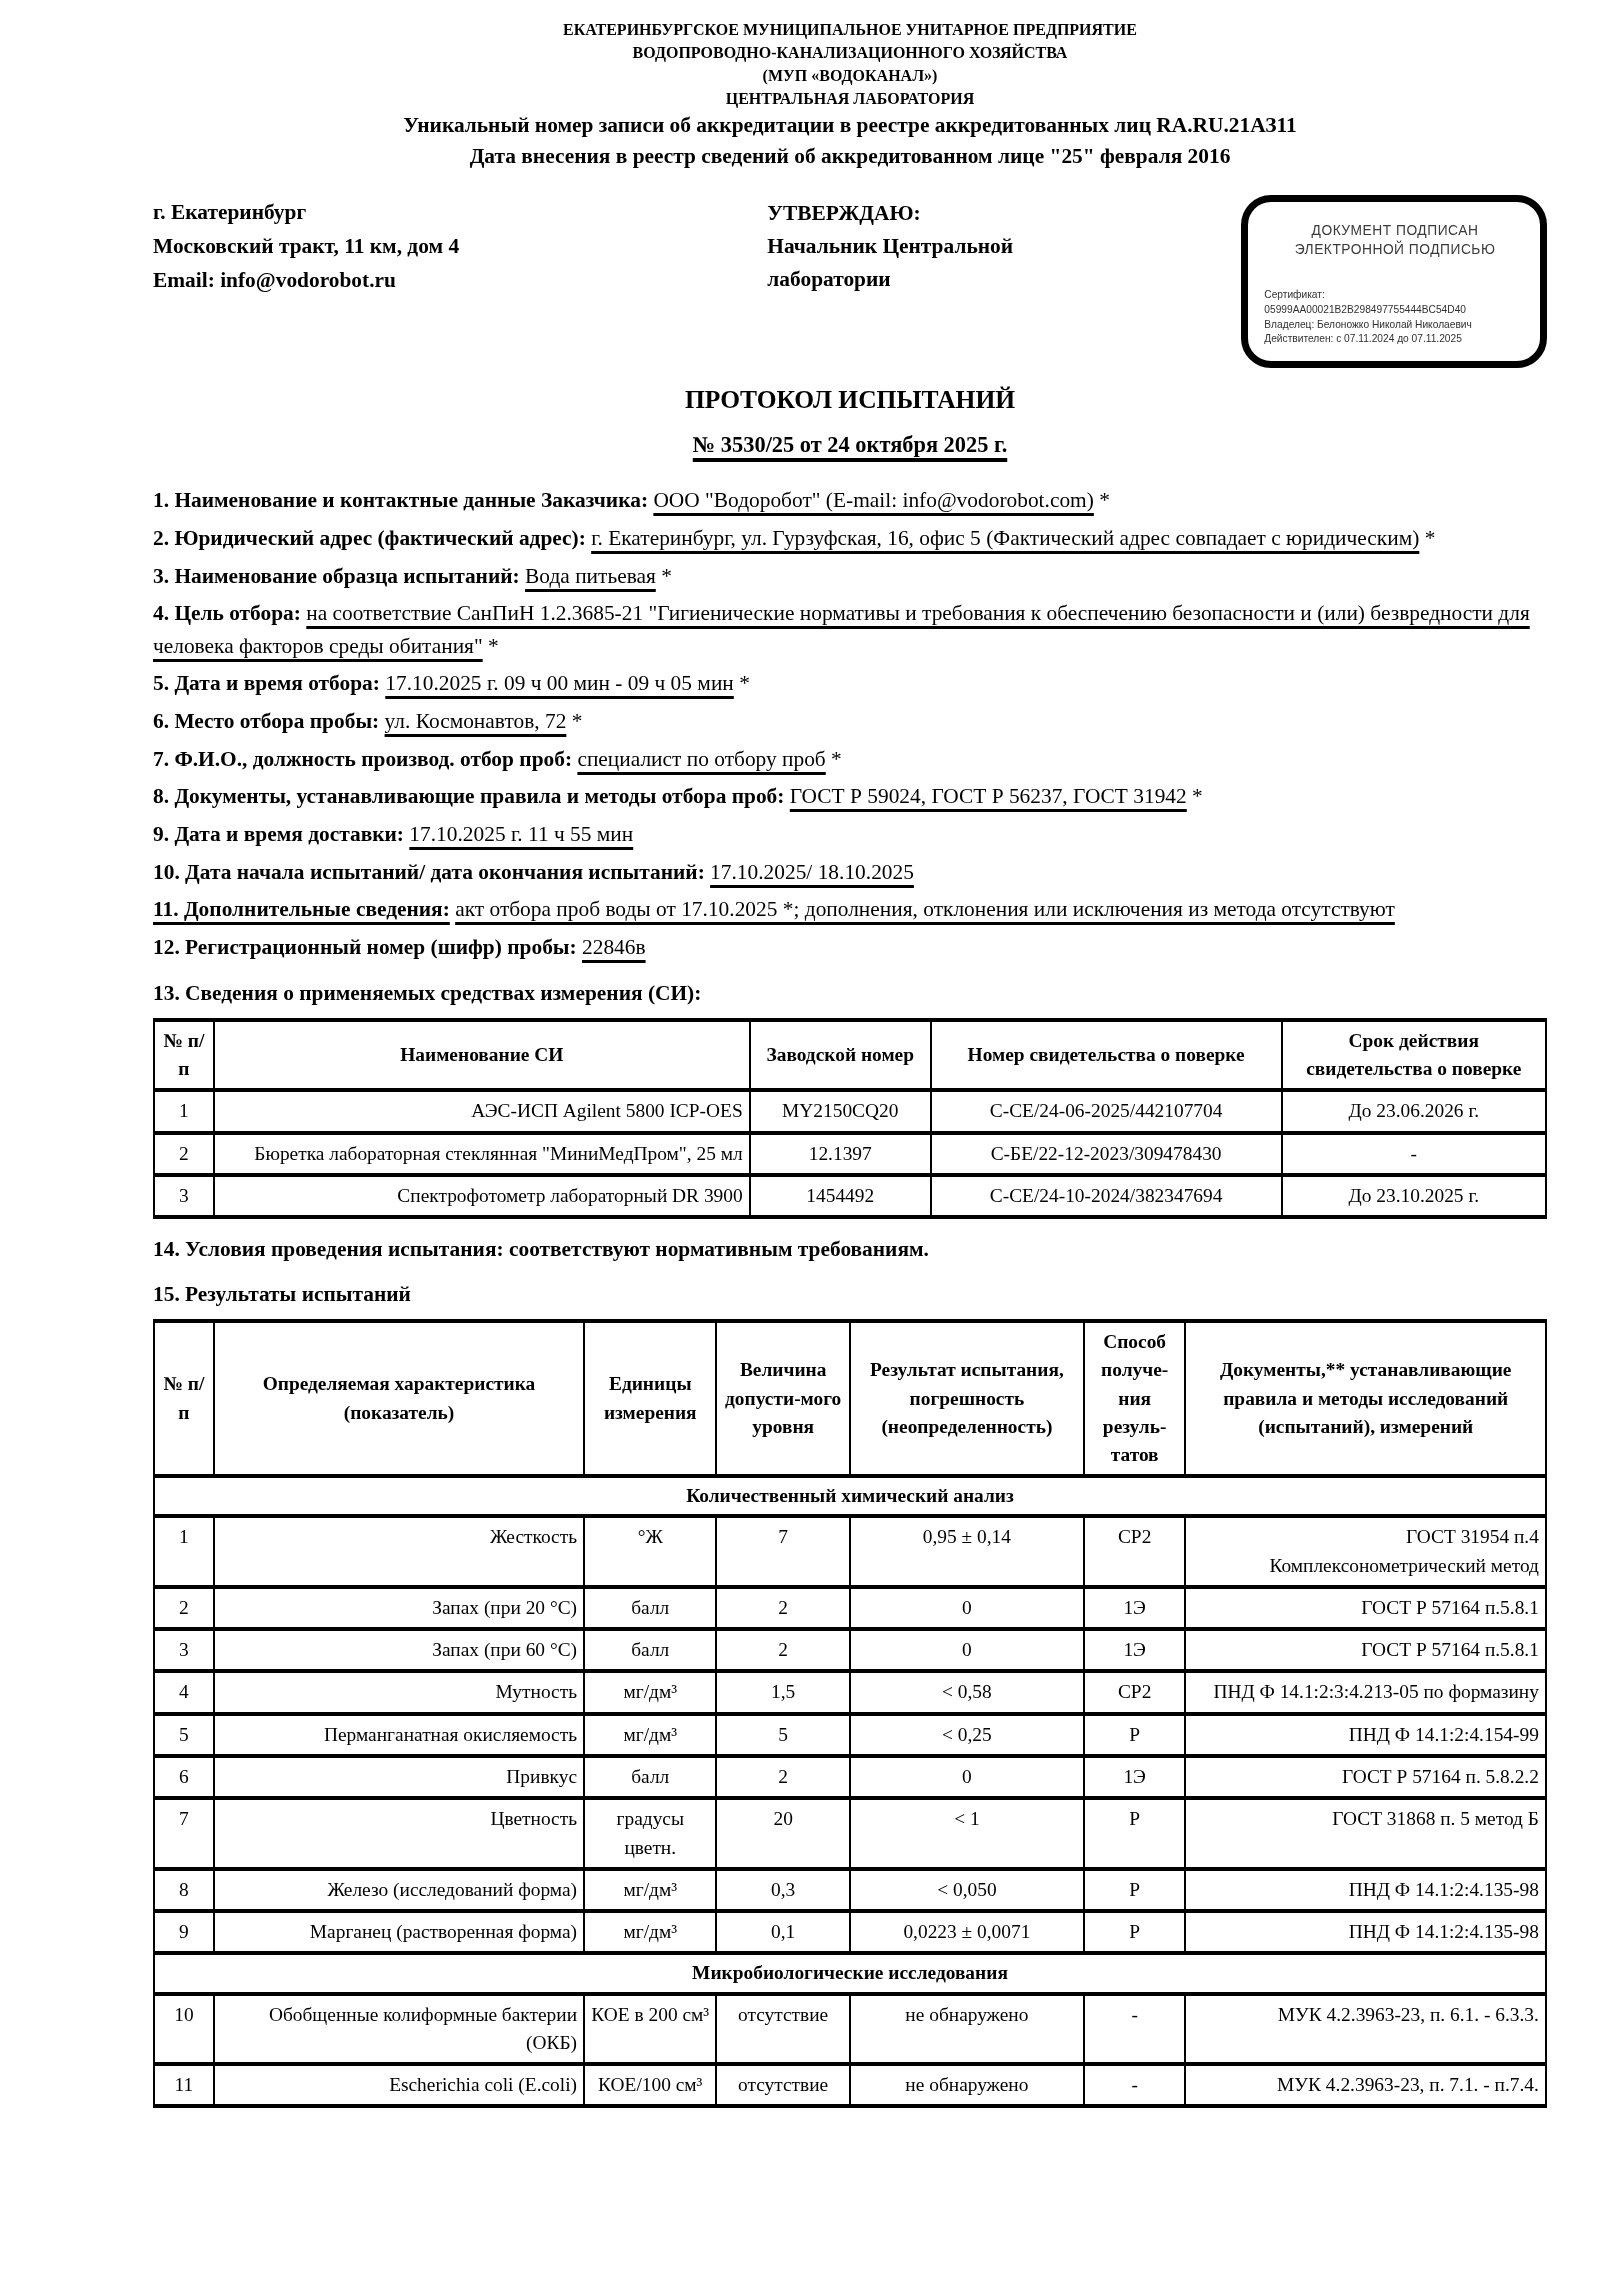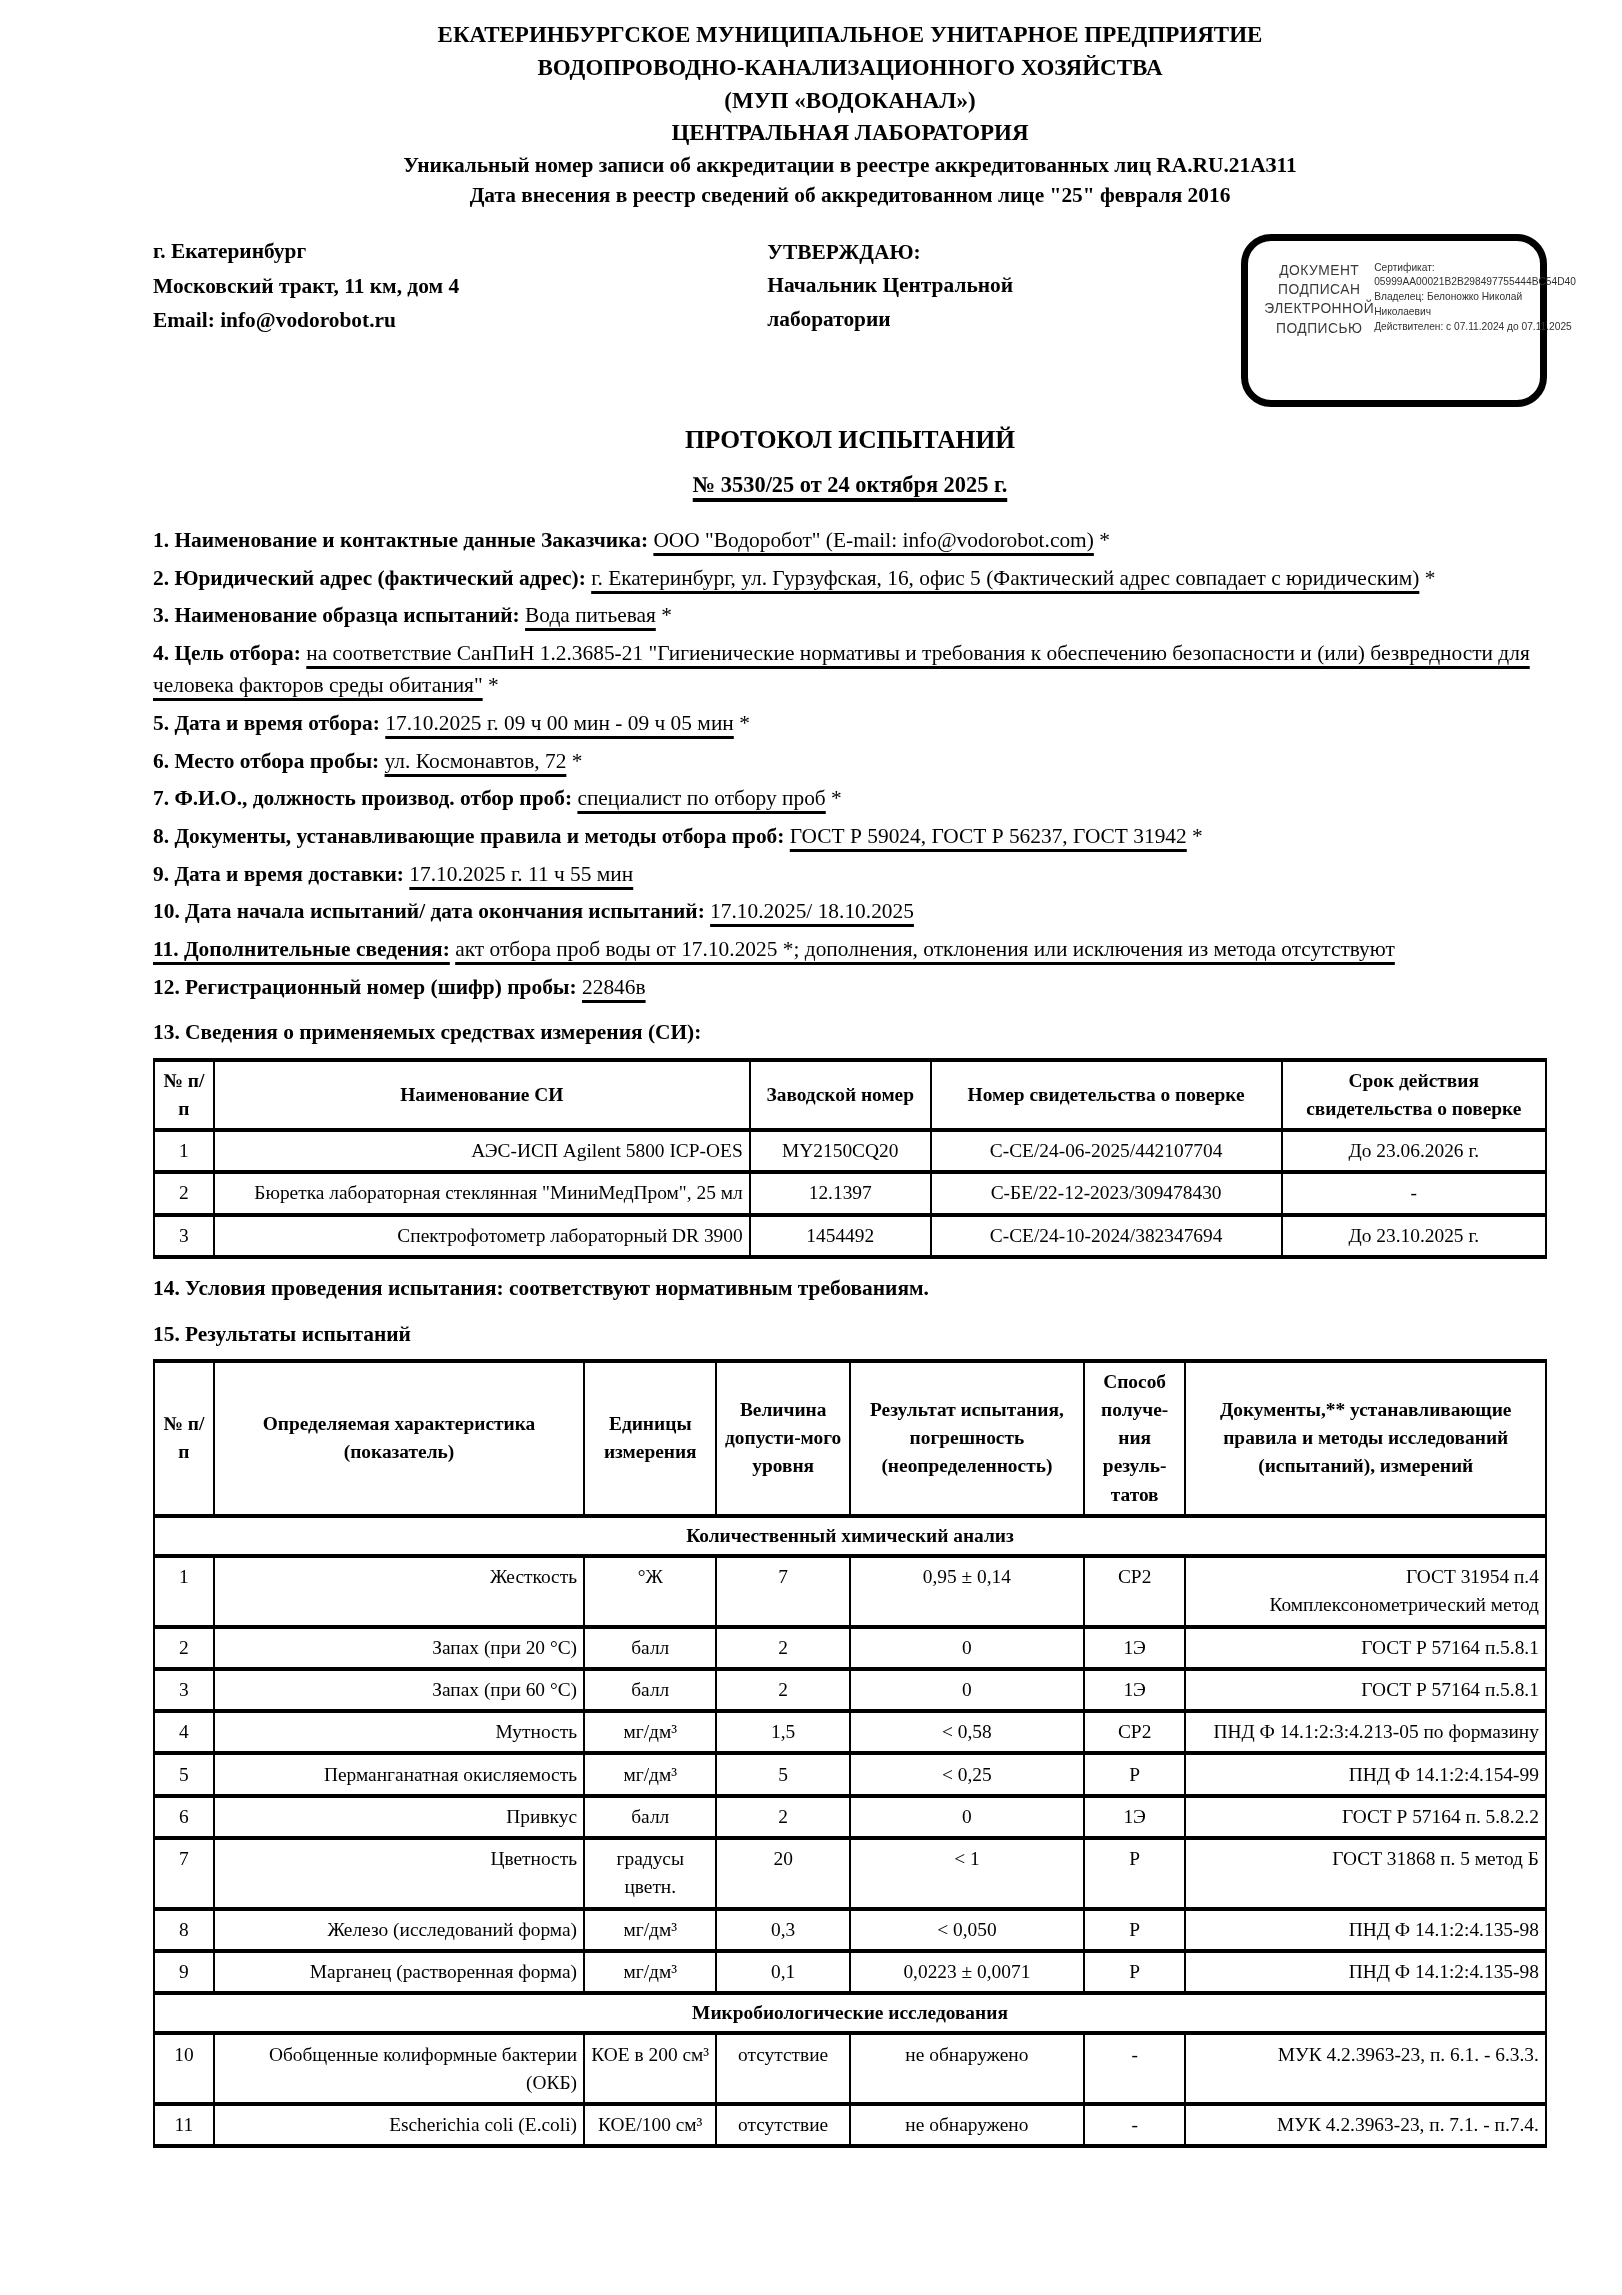--- a/index.html
+++ b/index.html
@@ -5,33 +5,33 @@
   html,body { margin:0; padding:0; background:#9a9a9a; }
   .page {
     width:1623px; height:2295px; background:#ffffff; color:#000;
     box-sizing:border-box; padding:19.4px 76px 20.4px 153px;
     font-family:"Liberation Serif","DejaVu Serif",serif;
     font-size:21.4px; line-height:1.5; overflow:hidden; position:relative;
     margin:0 auto;
   }
   
   .org-header { text-align:center; font-weight:bold; line-height:1.42; }
-  .org-line { font-size:23px; }
+  .org-line { font-size:16px; }
   .org-line-small { font-size:21.4px; }
   
   .info-row { display:flex; margin-top:23.5px; align-items:flex-start;gap:8px; }
   .contact-block { width:44%; font-weight:bold; line-height:1.6; }
   .approve-block { width:24%; font-weight:bold; line-height:1.55; padding-top:2px; }
   .stamp-wrap { width:32%; display:flex; justify-content:flex-end; }
   .stamp {
     width:306px; height:173px; box-sizing:border-box;
     border:7.6px solid #000; border-radius:30px;
     padding:19.4px 14.3px 13.3px 16.3px;
     font-family:"Liberation Sans","DejaVu Sans",sans-serif;
-    display:flex; flex-direction:row; justify-content:space-between;
+    display:flex; flex-direction:column; justify-content:space-between;align-items:center;
   }
   .stamp-title { text-align:center; font-size:13.8px; line-height:1.4; color:#3a3a3a; letter-spacing:0.5px; }
   .stamp-details { font-size:10.2px; line-height:1.45; color:#303030; }
   
   .title-block { text-align:center; margin-top:13.3px; }
   .doc-title { font-size:25.5px; font-weight:bold; }
   .doc-number { font-size:22.4px; font-weight:bold; margin-top:9.2px; }
   
   .u { text-decoration:underline; text-decoration-thickness:3.1px; text-underline-offset:6.1px; }
   .doc-number .u { text-decoration-thickness:4.1px; }

